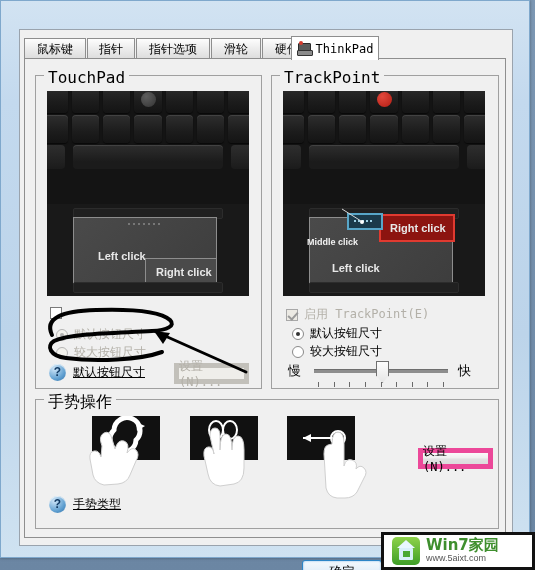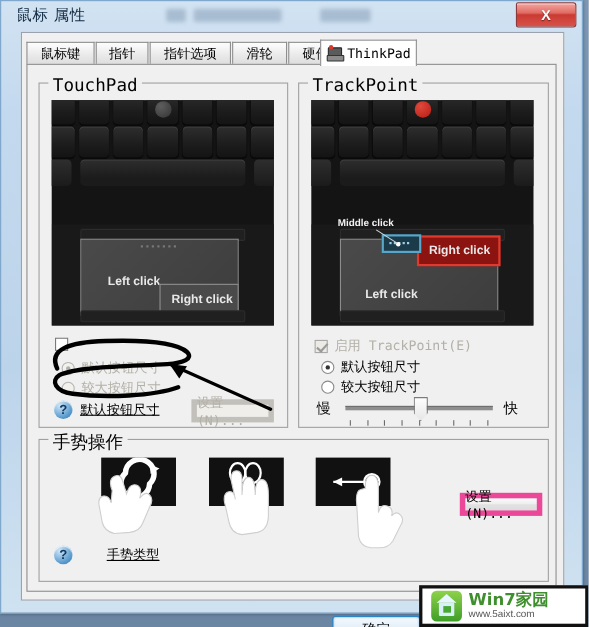--- a/index.html
+++ b/index.html
@@ -92,21 +92,21 @@
   .padlabel{position:absolute;color:#e8e8e8;font-size:11px;font-weight:bold;
     font-family:"Liberation Sans",sans-serif;white-space:nowrap;}
   .dots{position:absolute;display:flex;gap:3px;}
   .dots i{width:2px;height:2px;background:#777;display:block;}
   .rightclick-box{position:absolute;border:1px solid #8d8d8d;background:#4a4a4a;}
   .rightclick-red{position:absolute;border:2px solid #e03a30;background:#8c1410;}
   .middle-box{position:absolute;border:2px solid #58a6c8;background:#1b3a4a;}
   .middle-dots{position:absolute;display:flex;gap:2px;}
   .middle-dots i{width:2px;height:2px;background:#9fd0e4;display:block;}
   .callout-text{position:absolute;color:#f2f2f2;font-size:9px;font-weight:bold;
-    font-family:"Liberation Sans",sans-serif;white-space:nowrap;}
+    font-family:"Liberation Sans",sans-serif;white-space:nowrap;margin-top:40px;}
 
   
   .ctl{position:absolute;display:flex;align-items:center;white-space:nowrap;}
   .cbx{width:12px;height:12px;border:1px solid #7a7a7a;background:#fff;
     box-sizing:border-box;position:relative;flex:none;}
   .cbx.disabled{background:#eceae4;border-color:#a8a8a8;}
   .cbx.checked::after{content:"";position:absolute;left:3px;top:0px;width:4px;height:8px;
     border:solid #9a9a9a;border-width:0 2px 2px 0;transform:rotate(42deg);}
   .rad{width:12px;height:12px;border:1px solid #8a8a8a;background:#fff;border-radius:50%;
     box-sizing:border-box;position:relative;flex:none;}
@@ -181,29 +181,20 @@
   
   .annot{position:absolute;left:0;top:0;width:535px;height:570px;pointer-events:none;}
 </style>
 </head>
 <body>
 
 <div class="screen">
 
   <div class="window">
 
-    <div class="titlebar">
-      <div class="title-text">鼠标 属性</div>
-      <div class="title-blur tb1"></div>
-      <div class="title-blur tb2"></div>
-      <div class="title-blur tb3"></div>
-      <div class="closebtn">
-        <span>X</span>
-      </div>
-    </div>
 
     <div class="dlg">
 
       <div class="tabstrip">
         <div class="tab" style="left:0px;width:62px;">
           <span>鼠标键</span>
         </div>
         <div class="tab" style="left:63px;width:48px;">
           <span>指针</span>
         </div>
@@ -409,21 +400,21 @@
           <div class="gest" style="left:251px;top:16px;"></div>
           <svg style="position:absolute;left:251px;top:16px;width:90px;height:84px;" viewBox="0 0 90 84">
             <path d="M16 22 h30" stroke="#ffffff" stroke-width="2" fill="none"></path>
             <path d="M16 22 l8 -4 v8z" fill="#ffffff"></path>
             <circle cx="51" cy="22" r="7" fill="none" stroke="#ffffff" stroke-width="2"></circle>
             <path d="M45 28 q0 -12 6 -12 q6 0 6 12 l0 22 q2 -8 8 -6 q6 2 4 9
                      q4 -5 8 -1 q4 4 0 10 l-7 14 q-4 6 -12 6 l-8 0
                      q-9 -1 -11 -10 l-2 -34 q0 -8 4 -9z" fill="#ffffff" stroke="#cfcfcf" stroke-width="1"></path>
           </svg>
 
-          <div class="helplink" style="left:13px;top:96px;gap:24px;">
+          <div class="helplink" style="left:13px;top:96px;">
             <span class="qmark"></span>
             <span class="ltext">手势类型</span>
           </div>
 
           <div class="btn" style="left:382px;top:48px;width:75px;height:21px;">
             <span>设置(N)...</span>
           </div>
         </div>
 
       </div>

